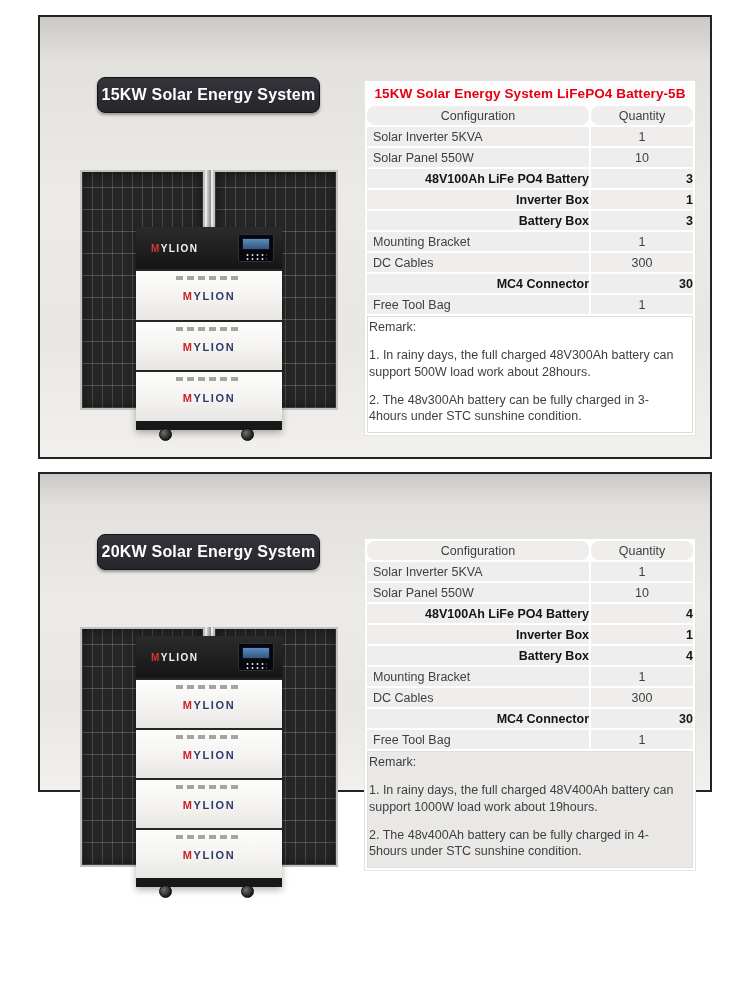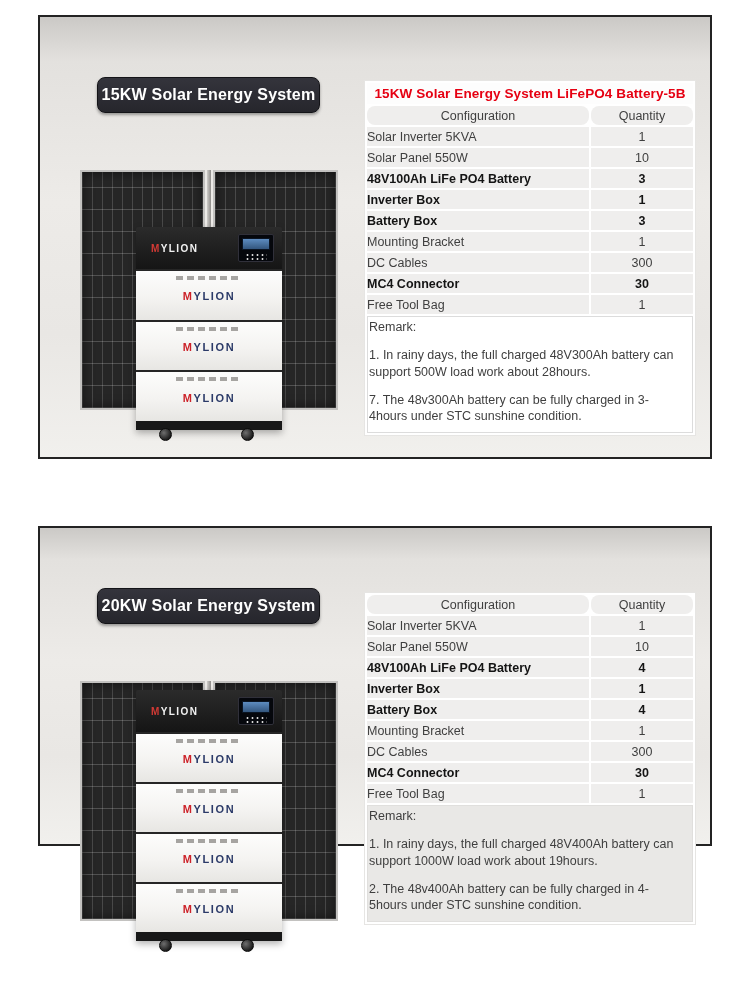--- a/index.html
+++ b/index.html
@@ -14,21 +14,21 @@
   
   .card {
     position: absolute;
     left: 38px;
     width: 674px;
     height: 444px;
     border: 2px solid #232323;
     background: linear-gradient(180deg, #cbc9c6 0%, #e3e1de 10%, #edebe8 42%, #e9e7e4 72%, #f1f0ed 100%);
   }
   .s-15 { top: 15px; }
-  .s-20 { top: 526px; height: 320px; }
+  .s-20 { top: 472px; height: 320px; }
 
   
   .banner {
     position: absolute;
     left: 57px; top: 60px;
     width: 223px; height: 36px;
     background: linear-gradient(180deg, #34343c, #26262c);
     border: 1px solid #141418;
     border-radius: 8px;
     color: #ffffff;
@@ -136,23 +136,23 @@
   }
   .s-20 .spec-table { top: 65px; }
   .t-title {
     background: #fdfdfd;
     color: #e60012;
     font-weight: bold; font-size: 13.5px;
     text-align: center; height: 21px;
     letter-spacing: 0.1px;
   }
   .t-head { background: #efeeed; text-align: center; height: 19px; font-weight: normal; border-radius: 8px; }
-  .t-cfg { background: #efeeed; text-align: left; height: 19px; }
+  .t-cfg { background: #efeeed; text-align: left; padding-left: 6px; height: 19px; }
   .t-qty { background: #efeeed; text-align: center; height: 19px; }
-  tr.bold .t-cfg, tr.bold .t-qty { font-weight: bold; color: #141414; }
+  tr.bold .t-cfg, tr.bold .t-qty { font-weight: bold; color: #141414; text-align: right; }
   .t-remark {
     background: #ffffff;
     border: 1px solid #dcdcdc;
     padding: 2px 6px 8px 1px;
     line-height: 1.3;
     vertical-align: top;
   }
   .t-remark.filled { background: #e9e8e6; border-color: #e0dfdd; }
   .remark-line { margin-top: 12px; }
   .remark-label { margin-top: 0; }
@@ -238,21 +238,21 @@
         </tr>
         <tr>
           <td class="t-cfg">Free Tool Bag</td>
           <td class="t-qty">1</td>
         </tr>
         <tr>
           <td class="t-remark" colspan="2">
             <div class="remark-label">Remark:</div>
 
           <div class="remark-line">1. In rainy days, the full charged 48V300Ah battery can support 500W load work about 28hours.</div>
-            <div class="remark-line">7. The 48v300Ah battery can be fully charged in 3-4hours under STC sunshine condition.</div>
+            <div class="remark-line">2. The 48v300Ah battery can be fully charged in 3-4hours under STC sunshine condition.</div>
           </td>
         </tr>
       </tbody>
     </table>
   </section>
 
   <section class="card s-20">
     <div class="banner">20KW Solar Energy System</div>
 
     <div class="product">

